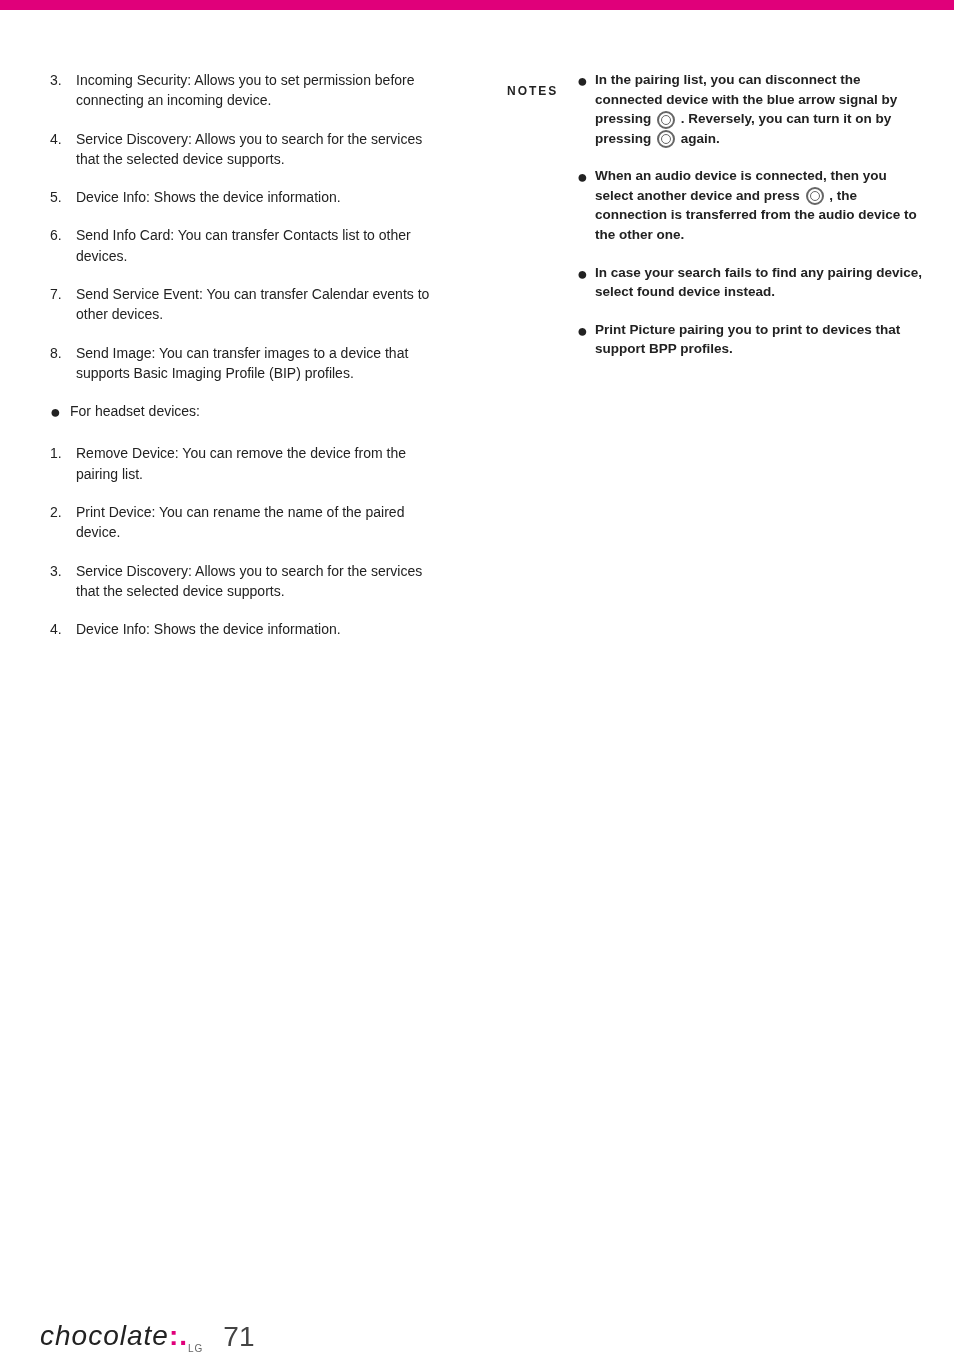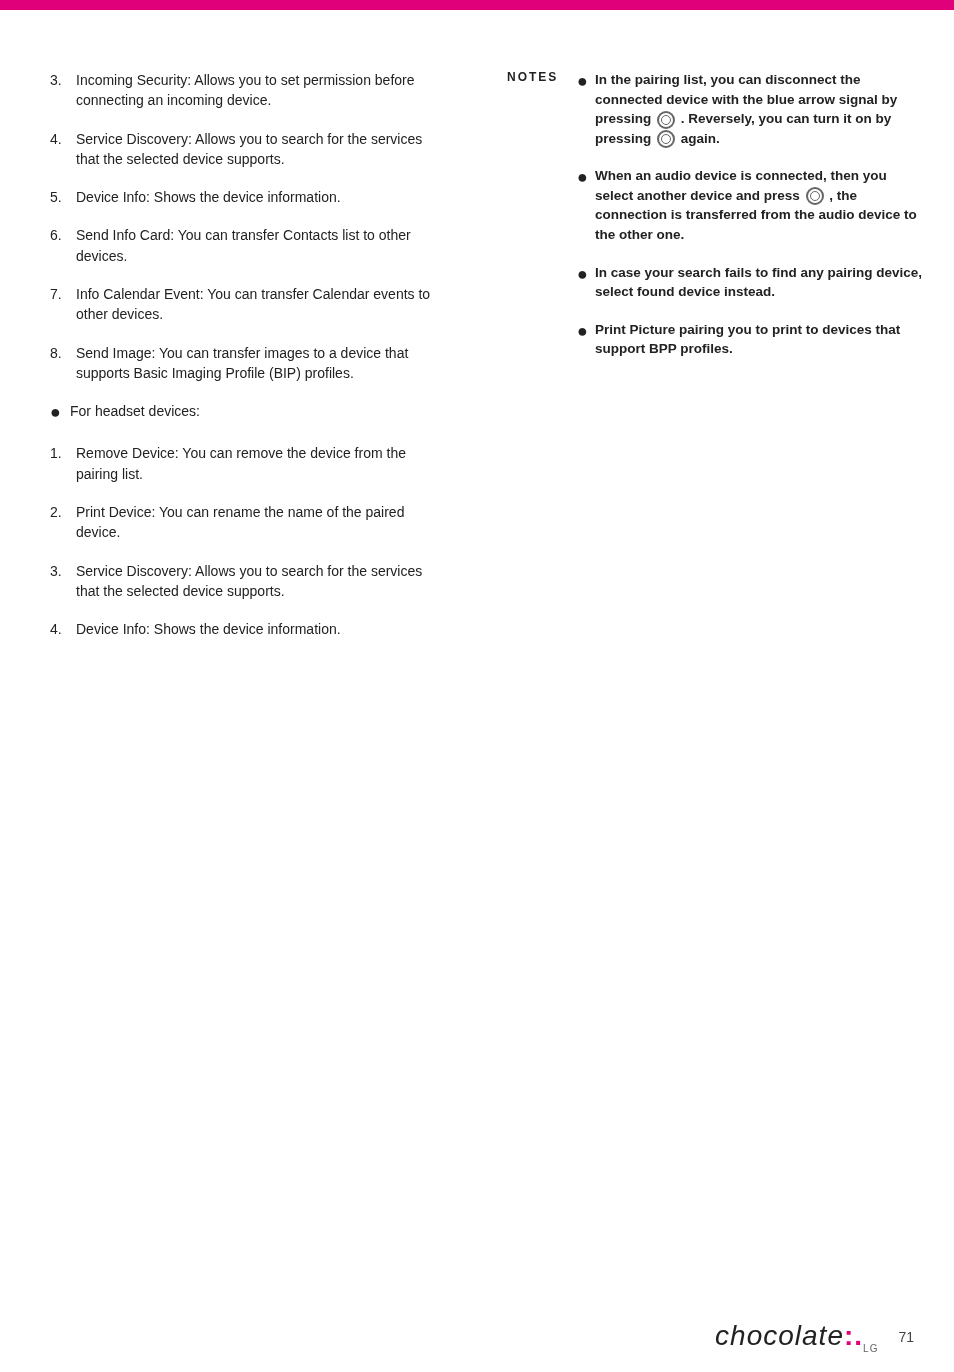--- a/index.html
+++ b/index.html
@@ -33,21 +33,20 @@
 
     
     .footer {
       position: absolute;
       bottom: 0;
       left: 0;
       right: 0;
       height: 70px;
       display: flex;
       align-items: center;
-      justify-content: flex-end;
       padding: 16px 40px;
       background: #fff;
     }
 
     .footer-brand {
       font-size: 28px;
       color: #444;
       font-weight: 300;
       letter-spacing: 1px;
       font-style: italic;
@@ -59,21 +58,21 @@
       font-style: italic;
     }
 
     .footer-brand span.brand-dot {
       color: #e0007a;
       font-weight: 700;
       font-style: normal;
     }
 
     .footer-page {
-      font-size: 14px;
+      font-size: 28px;
       color: #444;
       margin-left: 20px;
     }
 
     
     .content {
       position: absolute;
       top: 30px;
       left: 0;
       right: 0;
@@ -185,20 +184,21 @@
       transform: translate(-50%, -50%);
     }
 
     .right-section {
       display: flex;
       flex-direction: row;
     }
 
     .notes-label-col {
       min-width: 70px;
+      margin-top: 14px;
     }
 
     .notes-content-col {
       flex: 1;
     }
   </style>
 </head>
 <body>
 
 <div class="top-bar"></div>
@@ -231,21 +231,21 @@
     <div class="list-item">
       <div class="list-num">6.</div>
       <div class="list-content">
         <span class="term">Send Info Card</span><span>: You can transfer Contacts list to other devices.</span>
       </div>
     </div>
 
     <div class="list-item">
       <div class="list-num">7.</div>
       <div class="list-content">
-        <span class="term">Info Calendar Event</span><span>: You can transfer Calendar events to other devices.</span>
+        <span class="term">Send Service Event</span><span>: You can transfer Calendar events to other devices.</span>
       </div>
     </div>
 
     <div class="list-item">
       <div class="list-num">8.</div>
       <div class="list-content">
         <span class="term">Send Image</span><span>: You can transfer images to a device that supports Basic Imaging Profile (BIP) profiles.</span>
       </div>
     </div>
 

